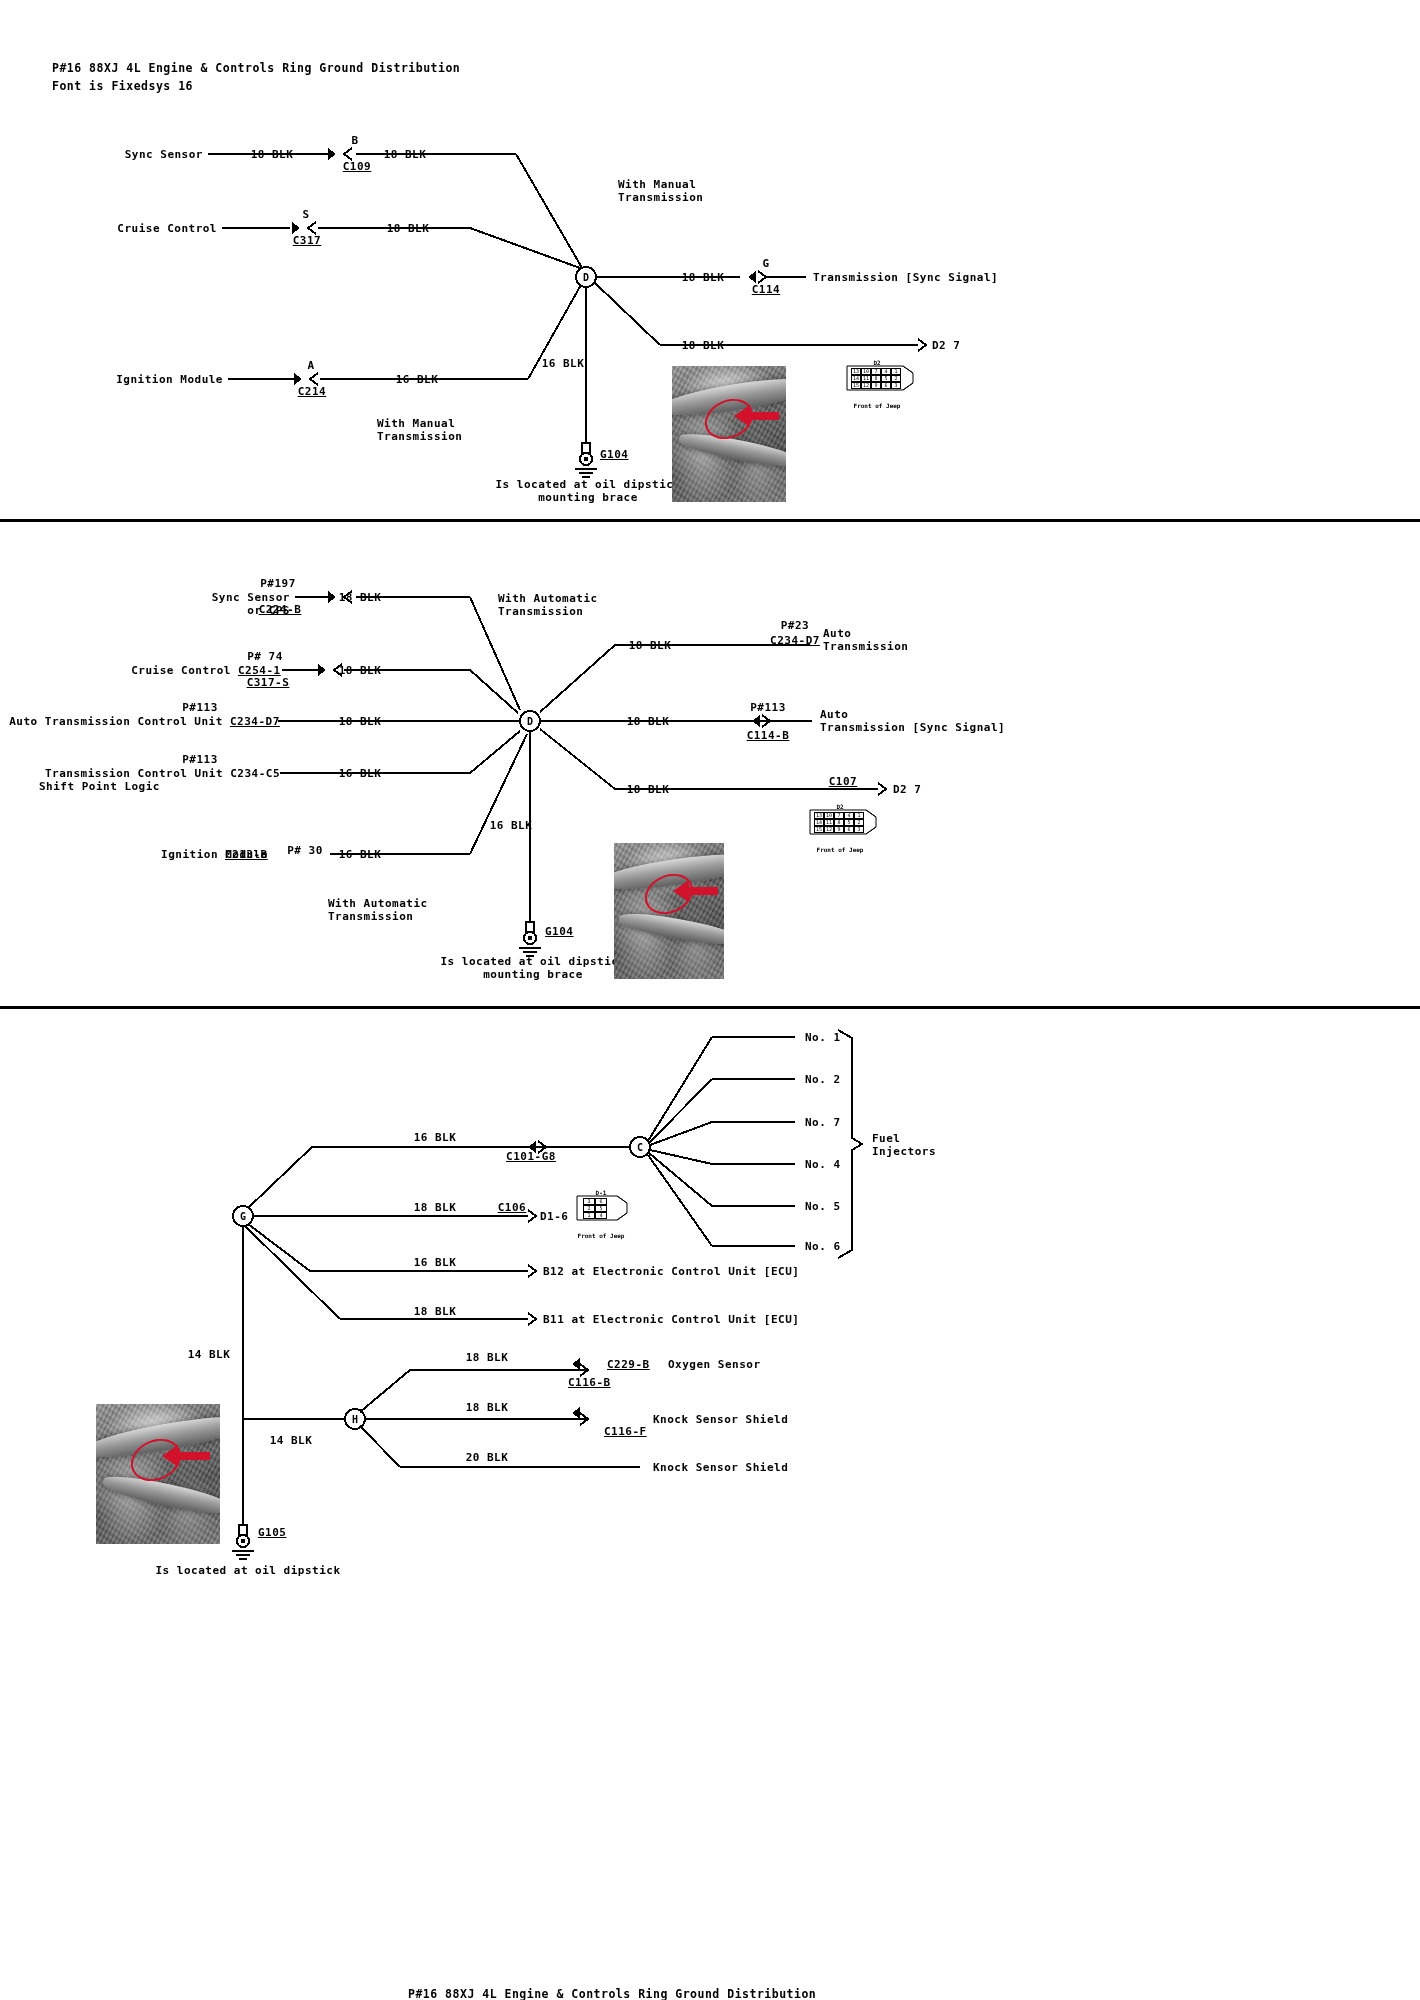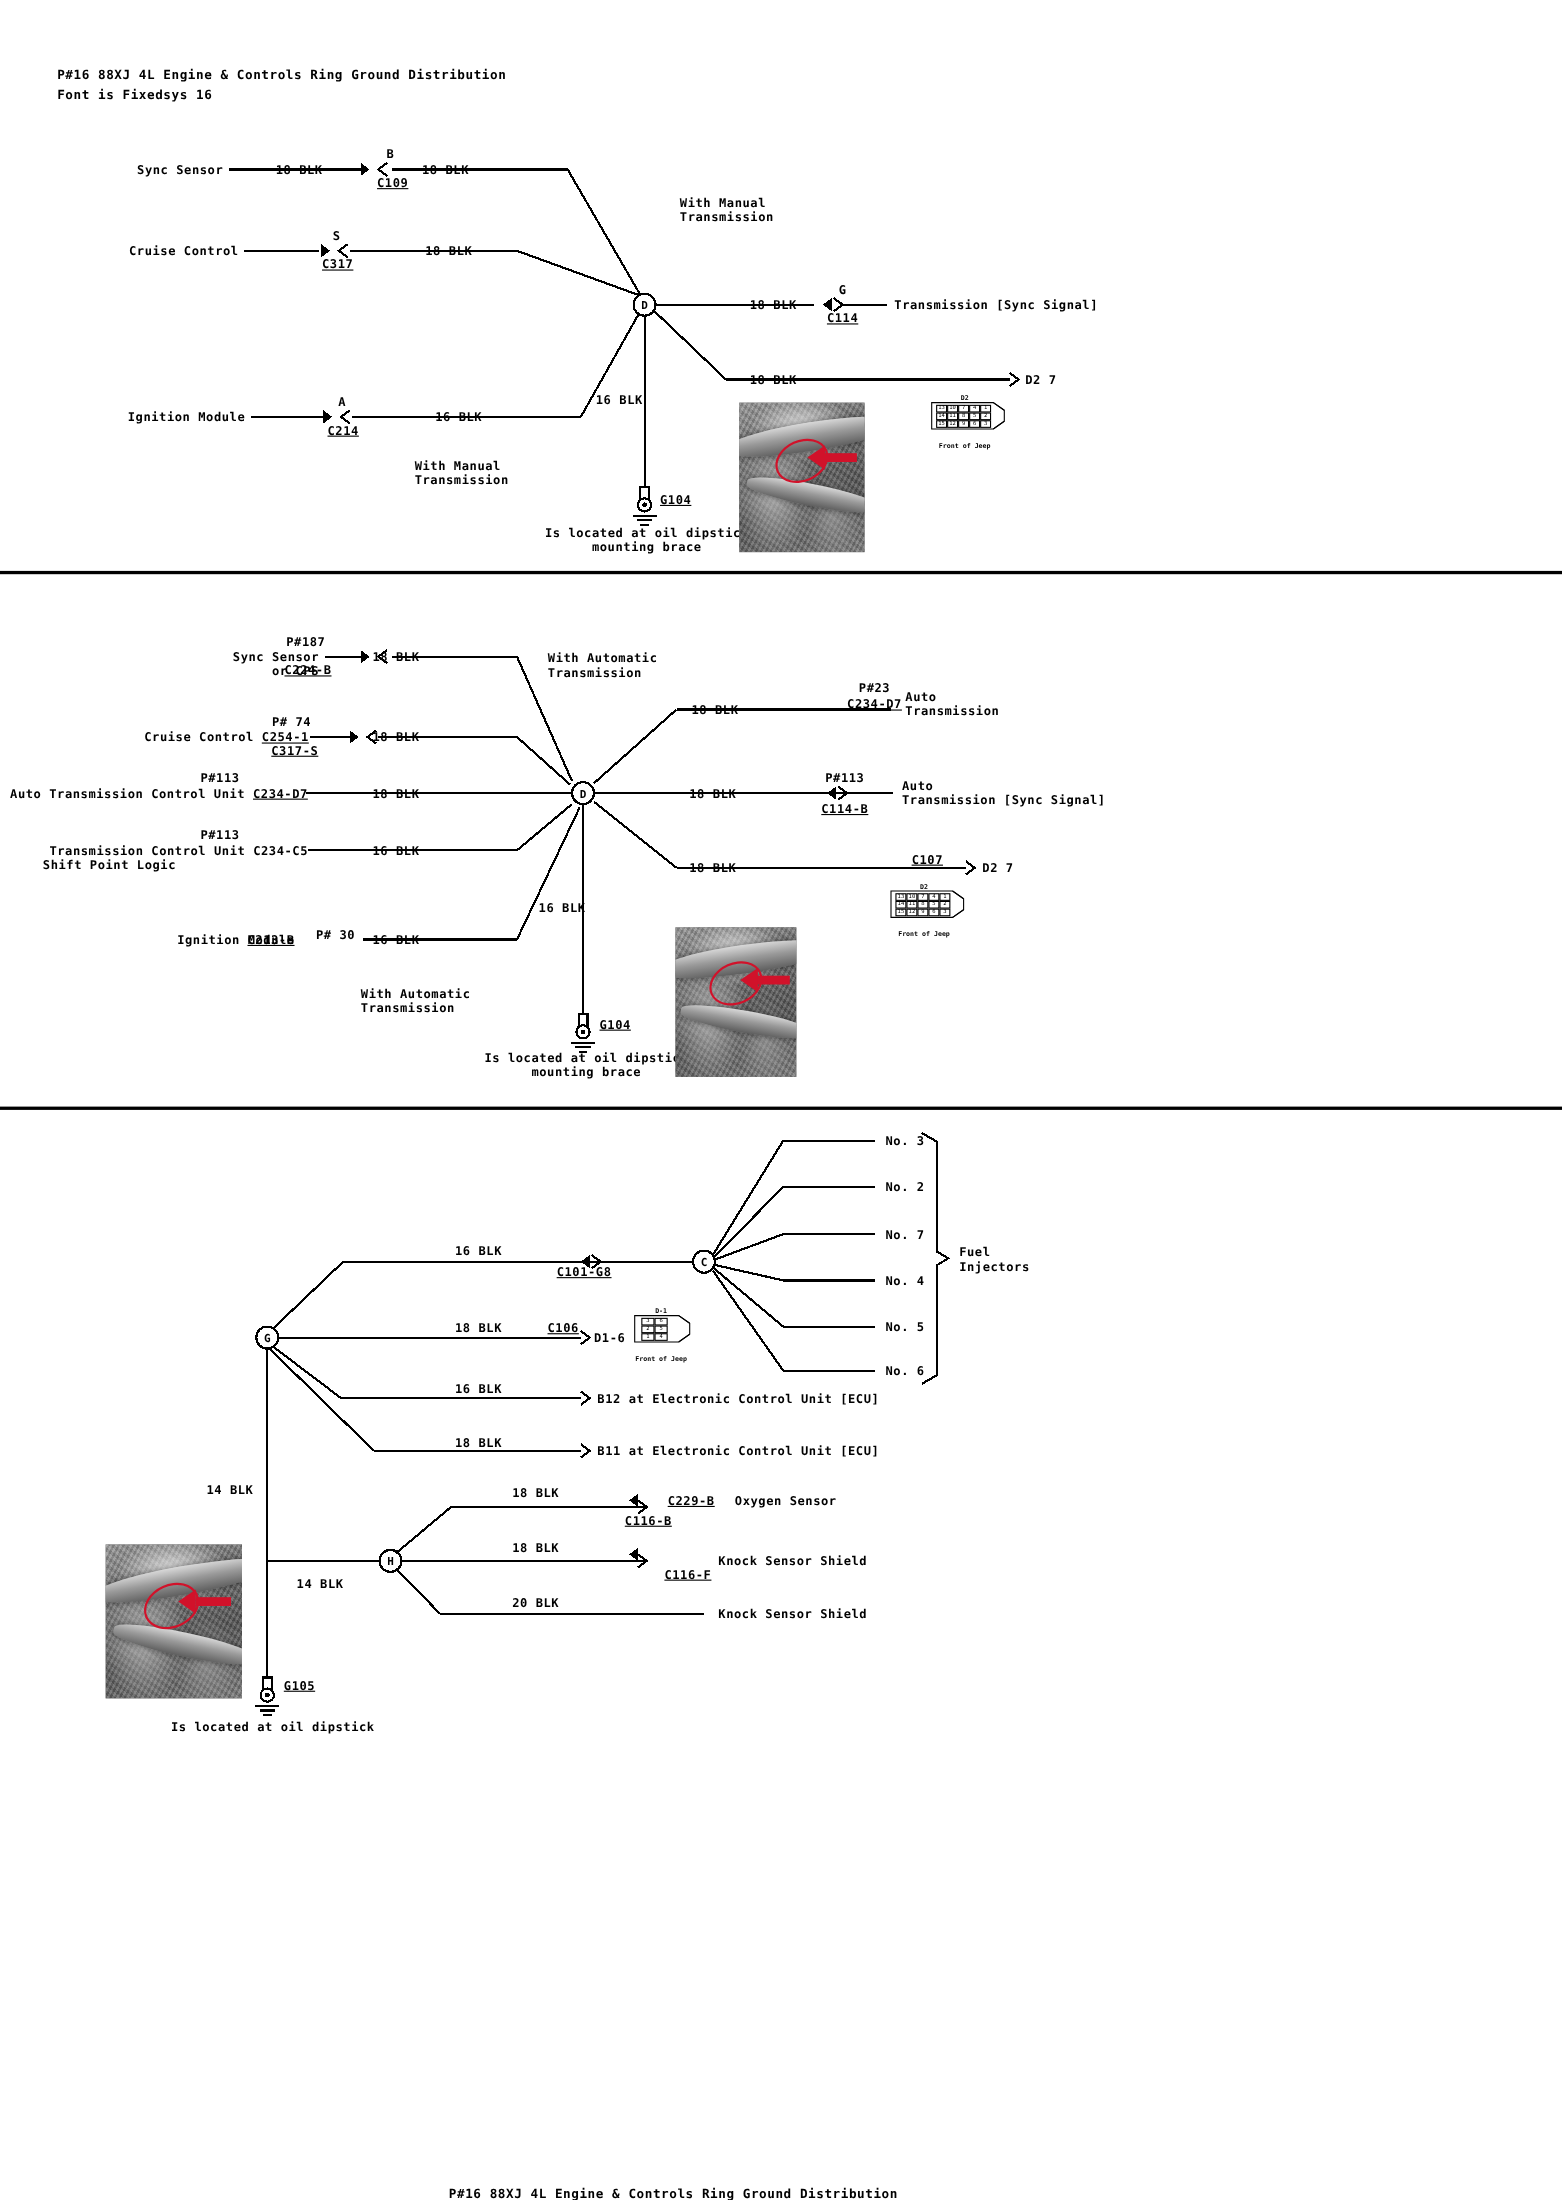--- a/index.html
+++ b/index.html
@@ -244,21 +244,21 @@
     <div class="px"></div>
     <div class="hose" style="left:-10px;top:18px;width:150px;height:26px;transform:rotate(-9deg);"></div>
     <div class="hose" style="left:6px;top:74px;width:120px;height:20px;transform:rotate(11deg);"></div>
     <div class="ring" style="left:32px;top:34px;width:46px;height:34px;"></div>
     <div class="ashaft" style="left:77px;top:46px;width:30px;height:8px;"></div>
     <div class="ahead" style="left:62px;top:39px;"></div>
   </div>
 
   <div class="t rgt" style="left:290px;top:591px;text-align:right;">Sync Sensor
   or CPS</div>
-  <div class="t ctr" style="left:278px;top:577px;">P#187</div>
+  <div class="t ctr" style="left:278px;top:577px;">P#197</div>
   <div class="t ctr ul" style="left:280px;top:603px;">C224-B</div>
   <div class="t ctr" style="left:360px;top:591px;">18 BLK</div>
 
   <div class="t rgt" style="left:238px;top:664px;">Cruise Control </div>
   <div class="t ul" style="left:238px;top:664px;">C254-1</div>
   <div class="t ctr" style="left:265px;top:650px;">P# 74</div>
   <div class="t ctr ul" style="left:268px;top:676px;">C317-S</div>
   <div class="t ctr" style="left:360px;top:664px;">18 BLK</div>
 
   <div class="t rgt" style="left:230px;top:715px;">Auto Transmission Control Unit </div>
@@ -330,21 +330,21 @@
 
   <div class="photo" style="left:614px;top:843px;width:110px;height:136px;">
     <div class="px"></div>
     <div class="hose" style="left:-12px;top:16px;width:150px;height:26px;transform:rotate(-8deg);"></div>
     <div class="hose" style="left:4px;top:76px;width:120px;height:20px;transform:rotate(10deg);"></div>
     <div class="ring" style="left:30px;top:32px;width:46px;height:34px;"></div>
     <div class="ashaft" style="left:74px;top:44px;width:30px;height:8px;"></div>
     <div class="ahead" style="left:59px;top:37px;"></div>
   </div>
 
-  <div class="t" style="left:805px;top:1031px;">No. 3</div>
+  <div class="t" style="left:805px;top:1031px;">No. 1</div>
   <div class="t" style="left:805px;top:1073px;">No. 2</div>
   <div class="t" style="left:805px;top:1116px;">No. 7</div>
   <div class="t" style="left:805px;top:1158px;">No. 4</div>
   <div class="t" style="left:805px;top:1200px;">No. 5</div>
   <div class="t" style="left:805px;top:1240px;">No. 6</div>
   <div class="t" style="left:872px;top:1132px;">Fuel
 Injectors</div>
 
   <div class="t ctr" style="left:435px;top:1131px;">16 BLK</div>
   <div class="t ctr ul" style="left:531px;top:1150px;">C101-G8</div>

